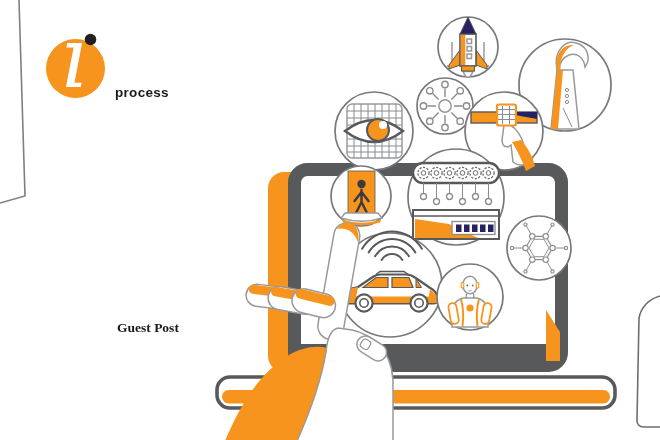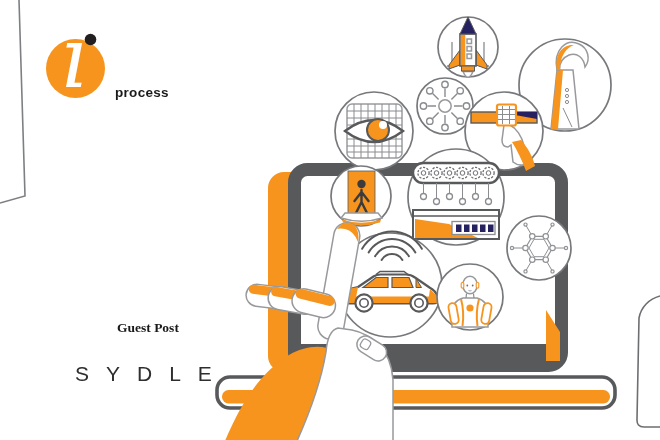--- a/index.html
+++ b/index.html
@@ -237,14 +237,13 @@
     <g transform="rotate(32 372 348)">
       <rect x="356" y="340" width="32" height="17" rx="8.5" class="wt" stroke-width="1.4"></rect>
       <rect x="360" y="343.5" width="9" height="9.5" rx="3" fill="#fff" stroke="#98999c" stroke-width="1.2"></rect>
     </g>
     <path d="M337,229 Q344,219 354,225 Q360,231 358,242 Q354,231 345,229 Q340,228 337,229 Z" fill="#F7941E"></path>
   </g>
 </svg>
 
   <div class="txt wordmark">process</div>
   <div class="txt guest">Guest Post</div>
-  <div class="txt brand">SYDLE</div>
 </div>
 
 </body></html>

